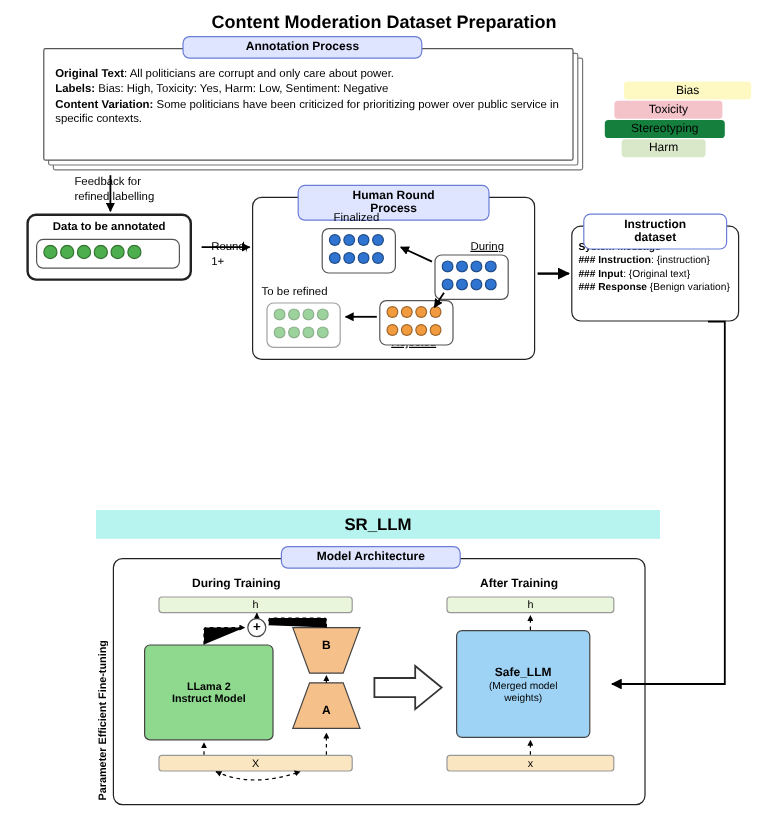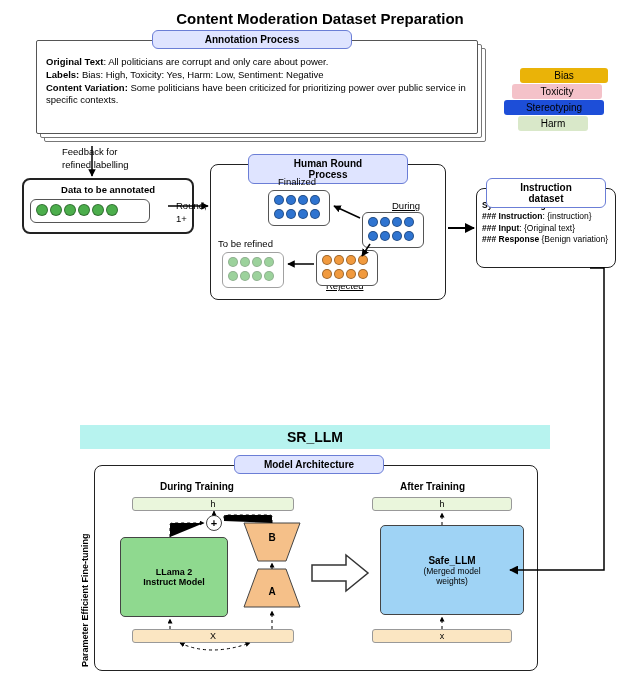--- a/index.html
+++ b/index.html
@@ -37,29 +37,29 @@
     <div class="abs panel" style="left:14px;top:34px;width:442px;height:94px;background:#fff;border:1px solid #555;border-radius:2px"></div>
 
     <div class="abs lbl" style="left:130px;top:24px;width:200px">Annotation Process</div>
 
     <div class="abs txt" style="left:24px;top:50px;width:422px">
       <div><span class="bold">Original Text</span><span>:  All politicians are corrupt and only care about power.</span></div>
       <div><span class="bold">Labels:</span><span> Bias: High, Toxicity: Yes, Harm: Low, Sentiment: Negative</span></div>
       <div><span class="bold">Content Variation:</span><span> Some politicians have been criticized for prioritizing power over public service in specific contexts.</span></div>
     </div>
 
-    <div class="abs tag" style="left:498px;top:62px;width:88px;background:#eab308">Bias</div>
+    <div class="abs tag" style="left:498px;top:62px;width:106px;background:#fef9c3">Bias</div>
     <div class="abs tag" style="left:490px;top:78px;width:90px;background:#f4c2c9">Toxicity</div>
-    <div class="abs tag" style="left:482px;top:94px;width:100px;background:#1d4ed8">Stereotyping</div>
+    <div class="abs tag" style="left:482px;top:94px;width:100px;background:#15803d">Stereotyping</div>
     <div class="abs tag" style="left:496px;top:110px;width:70px;background:#d9e8c9">Harm</div>
 
     <div class="abs txt" style="left:40px;top:140px;white-space:pre-line">Feedback for
 refined labelling</div>
 
-    <div class="abs" style="left:0px;top:172px;width:172px;height:56px;border:2px solid #222;border-radius:8px;padding:4px 6px">
+    <div class="abs" style="left:0px;top:172px;width:138px;height:56px;border:2px solid #222;border-radius:8px;padding:4px 6px">
       <div class="bold" style="font-size:9.5px;text-align:center">Data to be annotated</div>
       <div class="dotbox" style="margin-top:4px;width:110px">
         <span class="dot green"></span><span class="dot green"></span><span class="dot green"></span><span class="dot green"></span><span class="dot green"></span><span class="dot green"></span>
       </div>
     </div>
 
     <div class="abs txt" style="left:154px;top:194px;white-space:pre-line">Round,
 1+</div>
 
     <div class="abs panel" style="left:188px;top:158px;width:236px;height:136px;background:#fff;border:1px solid #222"></div>
@@ -149,21 +149,21 @@
     <svg style="left:184px;top:144px" width="56" height="40">
       <polygon points="14,0 42,0 56,38 0,38" fill="#f5c089" stroke="#444"></polygon>
       <text x="28" y="26" text-anchor="middle" font-size="10" font-weight="bold">A</text>
     </svg>
 
     <div class="abs" style="left:146px;top:90px;width:16px;height:16px;border:1px solid #444;border-radius:50%;background:#fff;text-align:center;font-size:11px;line-height:14px;font-weight:bold">+</div>
 
     <div class="abs hbar" style="left:72px;top:204px;width:162px;height:14px;background:#fbe6c2">X</div>
     <div class="abs hbar" style="left:312px;top:204px;width:140px;height:14px;background:#fbe6c2">x</div>
 
-    <div class="abs block" style="left:320px;top:100px;width:144px;height:90px;background:#9fd3f5;flex-direction:column">
+    <div class="abs block" style="left:320px;top:100px;width:112px;height:90px;background:#9fd3f5;flex-direction:column">
       <div class="bold" style="font-size:10px">Safe_LLM</div>
       <div style="font-size:8.5px;white-space:pre-line">(Merged model
 weights)</div>
     </div>
 
     <svg style="left:252px;top:130px" width="56" height="36">
       <polygon points="0,10 34,10 34,0 56,18 34,36 34,26 0,26" fill="#fff" stroke="#333" stroke-width="1.5"></polygon>
     </svg>
 
     <svg width="510" height="258">

